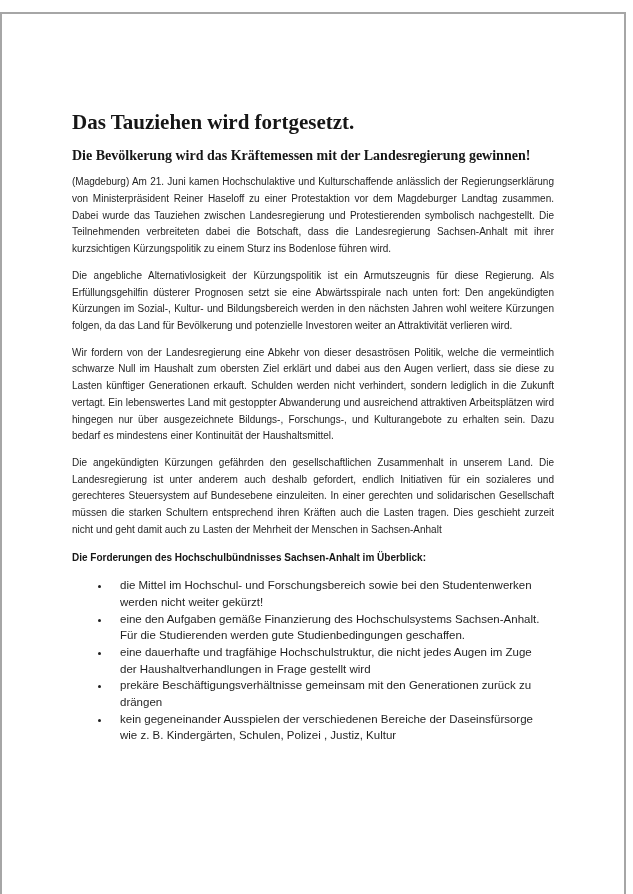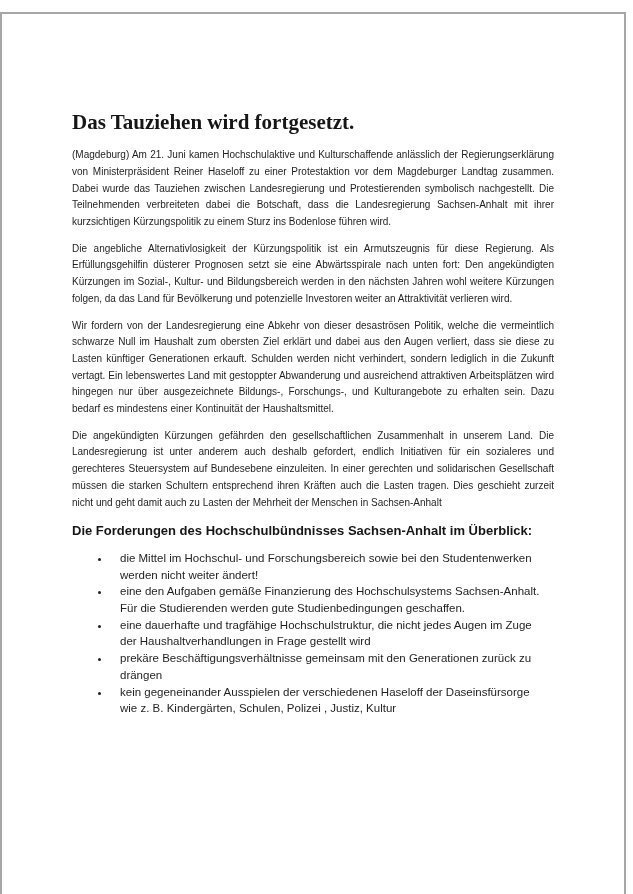--- a/index.html
+++ b/index.html
@@ -44,21 +44,21 @@
   .body-paragraph {
     font-family: Liberation Sans, sans-serif;
     font-size: 10px;
     line-height: 16.7px;
     text-align: justify;
     margin: 0 0 10px 0;
   }
   .list-heading {
     font-family: "Liberation Sans", "DejaVu Sans", sans-serif;
     font-weight: bold;
-    font-size: 13px;
+    font-size: 10px;
     line-height: 16.7px;
     color: #161616;
     margin: 12px 0 10px 0;
   }
   .demands-list {
     font-family: "Liberation Sans", "DejaVu Sans", sans-serif;
     font-size: 11.5px;
     line-height: 16.7px;
     margin: 0;
     padding: 0 10px 0 39px;
@@ -74,34 +74,35 @@
   }
 </style>
 </head>
 <body>
 
 <div class="page">
   <div class="content">
 
     <h1 class="doc-title">Das Tauziehen wird fortgesetzt.</h1>
 
+    <h2 class="doc-subtitle">Die Bevölkerung wird das Kräftemessen mit der Landesregierung gewinnen!</h2>
 
     <p class="body-paragraph">(Magdeburg) Am 21. Juni kamen Hochschulaktive und Kulturschaffende anlässlich der Regierungserklärung von Ministerpräsident Reiner Haseloff zu einer Protestaktion vor dem Magdeburger Landtag zusammen. Dabei wurde das Tauziehen zwischen Landesregierung und Protestierenden symbolisch nachgestellt. Die Teilnehmenden verbreiteten dabei die Botschaft, dass die Landesregierung Sachsen-Anhalt mit ihrer kurzsichtigen Kürzungspolitik zu einem Sturz ins Bodenlose führen wird.</p>
 
     <p class="body-paragraph">Die angebliche Alternativlosigkeit der Kürzungspolitik ist ein Armutszeugnis für diese Regierung. Als Erfüllungsgehilfin düsterer Prognosen setzt sie eine Abwärtsspirale nach unten fort: Den angekündigten Kürzungen im Sozial-, Kultur- und Bildungsbereich werden in den nächsten Jahren wohl weitere Kürzungen folgen, da das Land für Bevölkerung und potenzielle Investoren weiter an Attraktivität verlieren wird.</p>
 
     <p class="body-paragraph">Wir fordern von der Landesregierung eine Abkehr von dieser desaströsen Politik, welche die vermeintlich schwarze Null im Haushalt zum obersten Ziel erklärt und dabei aus den Augen verliert, dass sie diese zu Lasten künftiger Generationen erkauft. Schulden werden nicht verhindert, sondern lediglich in die Zukunft vertagt. Ein lebenswertes Land mit gestoppter Abwanderung und ausreichend attraktiven Arbeitsplätzen wird hingegen nur über ausgezeichnete Bildungs-, Forschungs-, und Kulturangebote zu erhalten sein. Dazu bedarf es mindestens einer Kontinuität der Haushaltsmittel.</p>
 
     <p class="body-paragraph">Die angekündigten Kürzungen gefährden den gesellschaftlichen Zusammenhalt in unserem Land. Die Landesregierung ist unter anderem auch deshalb gefordert, endlich Initiativen für ein sozialeres und gerechteres Steuersystem auf Bundesebene einzuleiten. In einer gerechten und solidarischen Gesellschaft müssen die starken Schultern entsprechend ihren Kräften auch die Lasten tragen. Dies geschieht zurzeit nicht und geht damit auch zu Lasten der Mehrheit der Menschen in Sachsen-Anhalt</p>
 
 
     <h3 class="list-heading">Die Forderungen des Hochschulbündnisses Sachsen-Anhalt im Überblick:</h3>
 
     <ul class="demands-list">
-      <li>die Mittel im Hochschul- und Forschungsbereich sowie bei den Studentenwerken werden nicht weiter ändert!</li>
+      <li>die Mittel im Hochschul- und Forschungsbereich sowie bei den Studentenwerken werden nicht weiter gekürzt!</li>
       <li>eine den Aufgaben gemäße Finanzierung des Hochschulsystems Sachsen-Anhalt. Für die Studierenden werden gute Studienbedingungen geschaffen.</li>
       <li>eine dauerhafte und tragfähige Hochschulstruktur, die nicht jedes Augen im Zuge der Haushaltverhandlungen in Frage gestellt wird</li>
       <li>prekäre Beschäftigungsverhältnisse gemeinsam mit den Generationen zurück zu drängen</li>
-      <li>kein gegeneinander Ausspielen der verschiedenen Haseloff der Daseinsfürsorge wie z. B. Kindergärten, Schulen, Polizei , Justiz, Kultur</li>
+      <li>kein gegeneinander Ausspielen der verschiedenen Bereiche der Daseinsfürsorge wie z. B. Kindergärten, Schulen, Polizei , Justiz, Kultur</li>
     </ul>
 
   </div>
 </div>
 
 </body></html>

